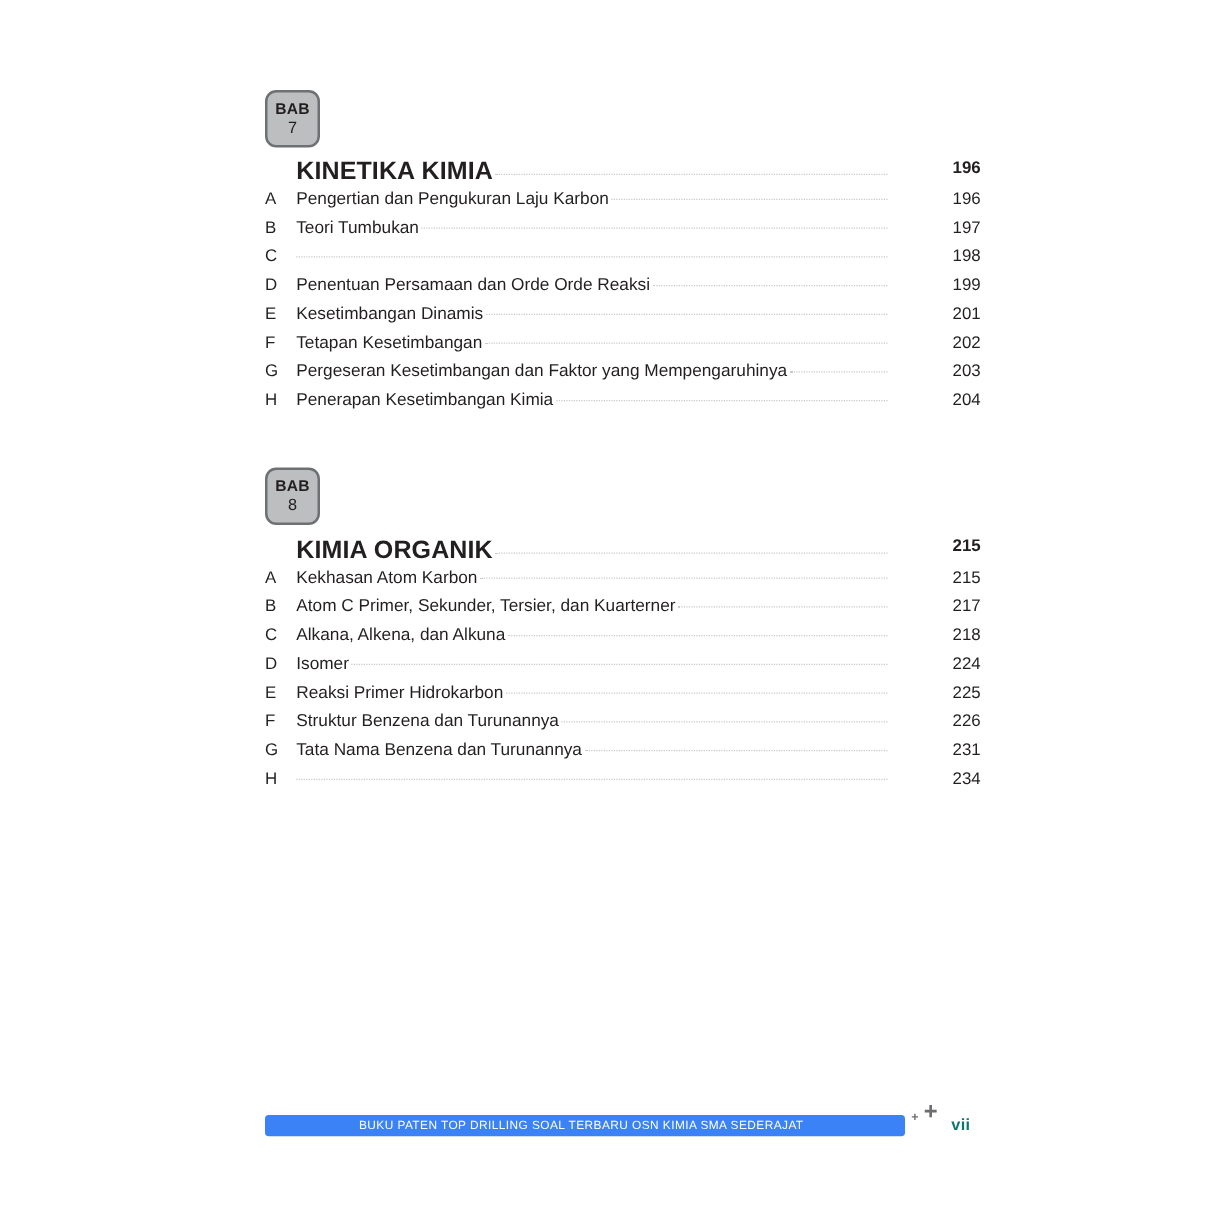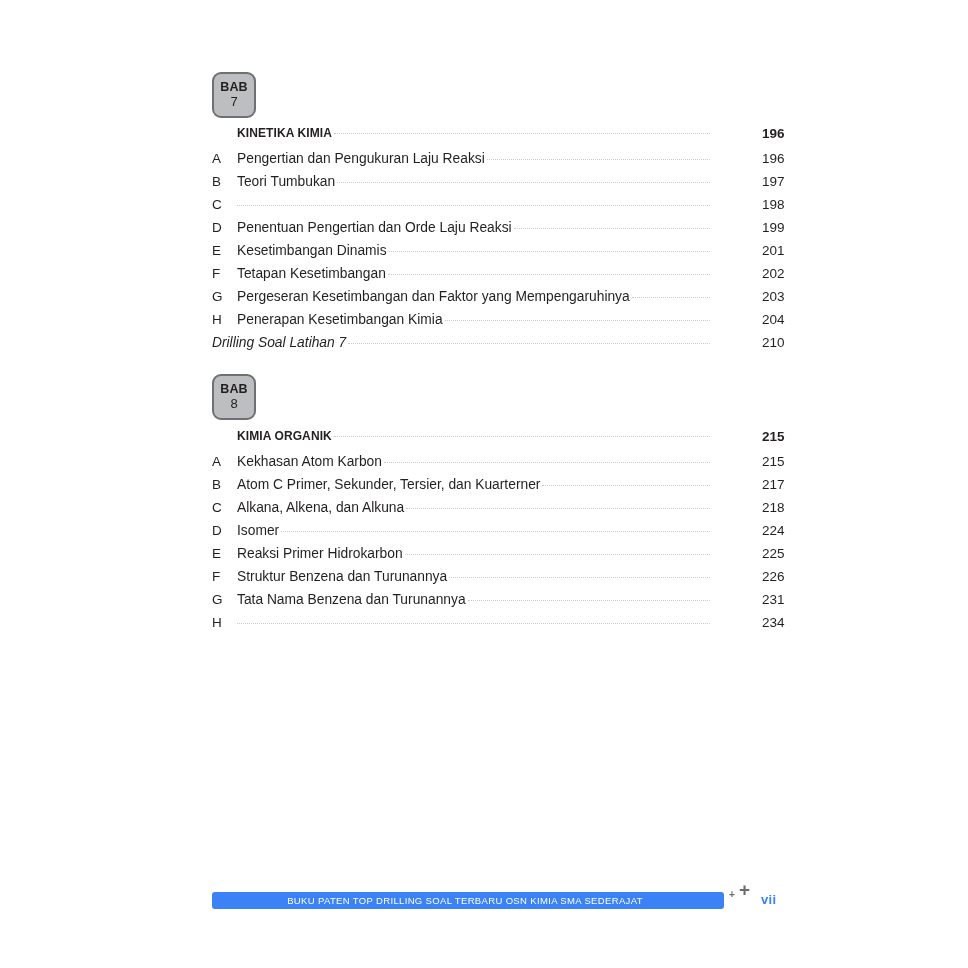--- a/index.html
+++ b/index.html
@@ -99,21 +99,21 @@
     color: #231f20;
     text-align: right;
     white-space: nowrap;
     position: absolute;
     right: 0;
   }
 
   
   .toc-row.head .title {
     font-weight: bold;
-    font-size: 12px;
+    font-size: 20px;
     letter-spacing: 0.1px;
   }
   .toc-row.head .pageno { font-weight: bold; }
   .toc-row.head { height: 25px; }
 
   
   .toc-row.drill .title {
     font-style: italic;
     font-size: 13.8px;
   }
@@ -176,21 +176,21 @@
     left: 517px;
     top: -2px;
     font-size: 10px;
   }
   .folio {
     position: absolute;
     left: 549px;
     top: 0px;
     font-size: 13px;
     font-weight: bold;
-    color: #3b82f6;
+    color: #0f766e;
     letter-spacing: 0.3px;
   }
 </style>
 </head>
 <body>
 
 <div class="page">
 
   <div class="chapter-block" id="chapter-block-7">
     <div class="bab-badge">
@@ -204,41 +204,41 @@
     <div class="toc-row head">
       <span class="letter"></span>
       <span class="title">KINETIKA KIMIA</span>
       <span class="leader"></span>
       <span class="spacer"></span>
       <span class="pageno">196</span>
     </div>
 
     <div class="toc-row">
       <span class="letter">A</span>
-      <span class="title">Pengertian dan Pengukuran Laju Reaksi</span>
+      <span class="title">Pengertian dan Pengukuran Laju Karbon</span>
       <span class="leader"></span>
       <span class="spacer"></span>
       <span class="pageno">196</span>
     </div>
     <div class="toc-row">
       <span class="letter">B</span>
       <span class="title">Teori Tumbukan</span>
       <span class="leader"></span>
       <span class="spacer"></span>
       <span class="pageno">197</span>
     </div>
     <div class="toc-row">
       <span class="letter">C</span>
       <span class="leader"></span>
       <span class="spacer"></span>
       <span class="pageno">198</span>
     </div>
     <div class="toc-row">
       <span class="letter">D</span>
-      <span class="title">Penentuan Pengertian dan Orde Laju Reaksi</span>
+      <span class="title">Penentuan Persamaan dan Orde Orde Reaksi</span>
       <span class="leader"></span>
       <span class="spacer"></span>
       <span class="pageno">199</span>
     </div>
     <div class="toc-row">
       <span class="letter">E</span>
       <span class="title">Kesetimbangan Dinamis</span>
       <span class="leader"></span>
       <span class="spacer"></span>
       <span class="pageno">201</span>
@@ -258,27 +258,20 @@
       <span class="pageno">203</span>
     </div>
     <div class="toc-row">
       <span class="letter">H</span>
       <span class="title">Penerapan Kesetimbangan Kimia</span>
       <span class="leader"></span>
       <span class="spacer"></span>
       <span class="pageno">204</span>
     </div>
 
-    <div class="toc-row drill">
-
-      <span class="title">Drilling Soal Latihan 7</span>
-      <span class="leader"></span>
-      <span class="spacer"></span>
-      <span class="pageno">210</span>
-    </div>
   </div>
 
   <div class="chapter-block" id="chapter-block-8">
     <div class="bab-badge">
       <span class="bab-word">BAB</span>
       <span class="bab-num">8</span>
     </div>
   </div>
 
   <div class="toc" id="toc-8">

